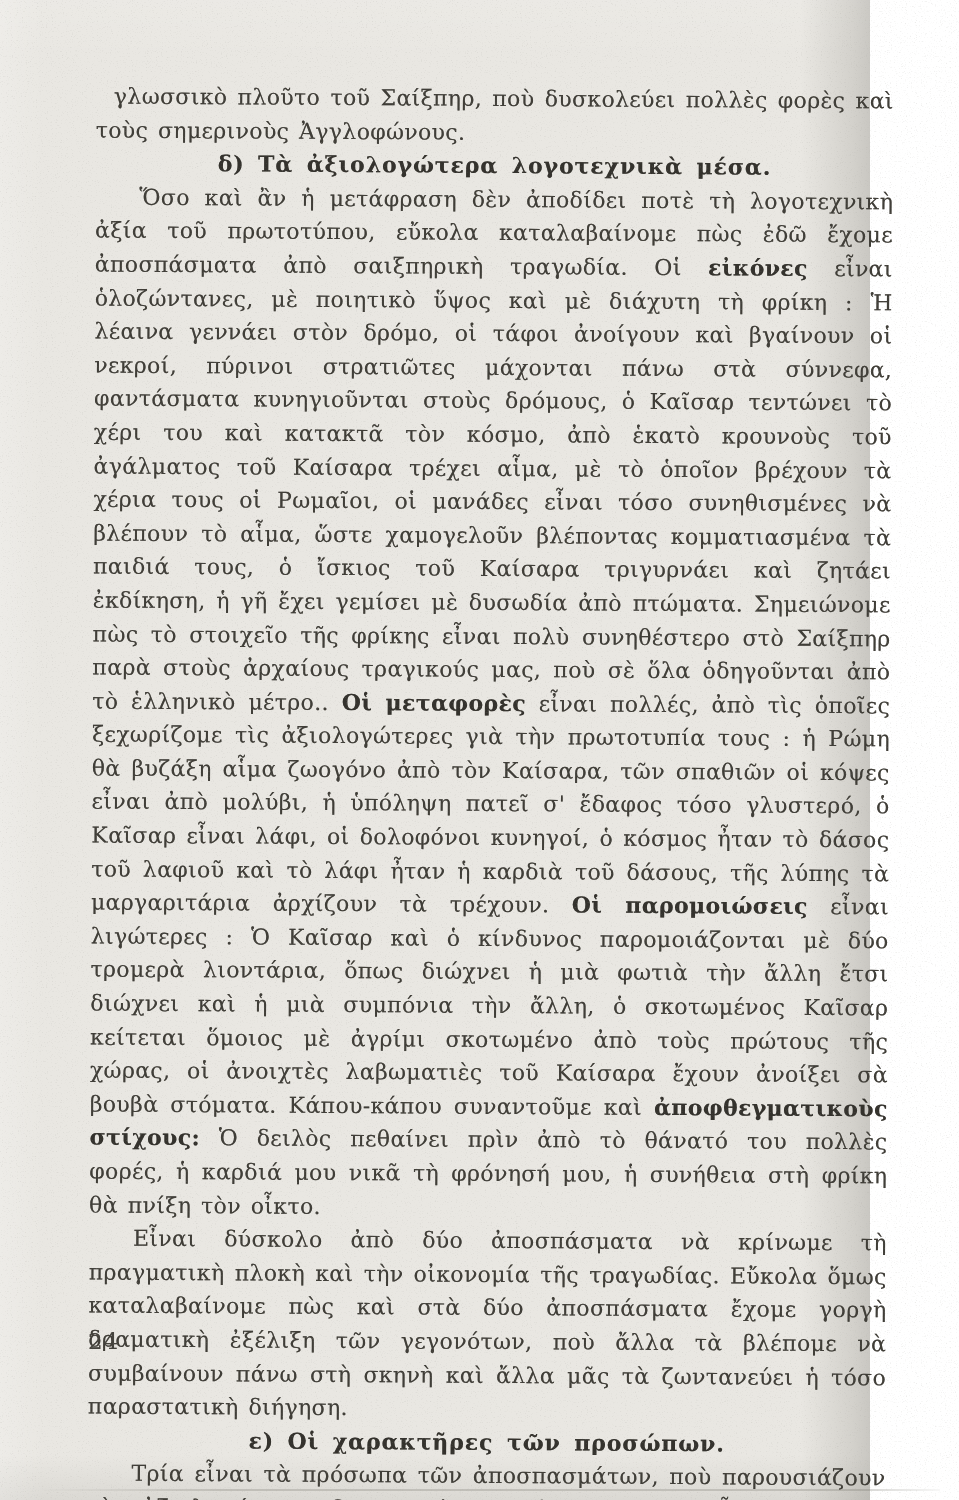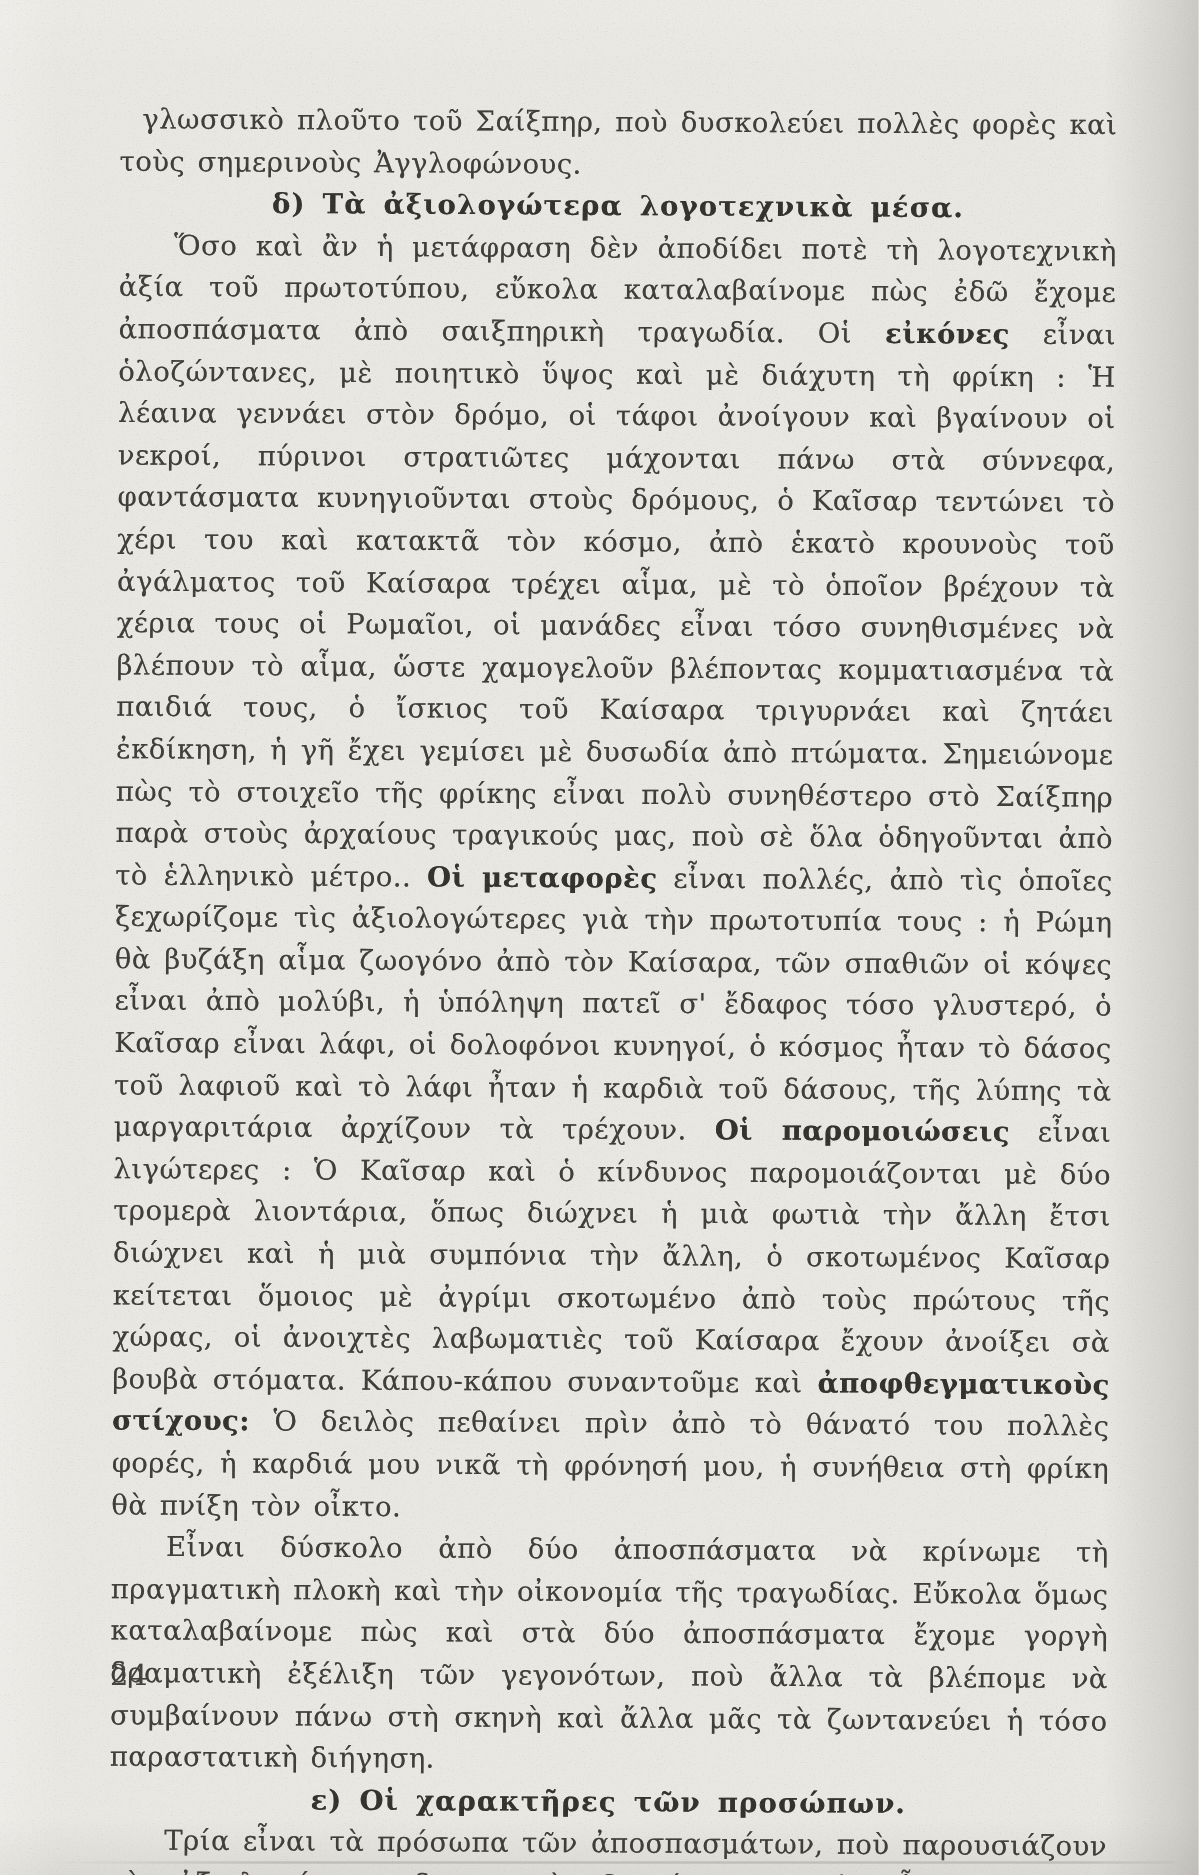--- a/index.html
+++ b/index.html
@@ -1,26 +1,27 @@
 <!DOCTYPE html>
 <html lang="el"><head>
 <meta charset="utf-8">
 <style>
   html, body { margin: 0; padding: 0; }
   body { width: 959px; height: 1500px; overflow: hidden; }
 
   .page {
     position: relative;
-    width: 959px;
+    width: 834px;
     height: 1500px;
     background:
       linear-gradient(to right, rgba(255,255,255,0.20) 0%, rgba(255,255,255,0) 5%, rgba(0,0,0,0) 92%, rgba(96,94,86,0.16) 98%, rgba(88,86,80,0.22) 100%),
       linear-gradient(to bottom, rgba(255,255,255,0.10) 0%, rgba(0,0,0,0) 4%, rgba(0,0,0,0) 97%, rgba(96,94,86,0.10) 100%),
       #e9e7e2;
     font-family: "DejaVu Serif", "DejaVu Sans", "Liberation Serif", serif;
+    padding-left: 36px;
   }
 
   .noise-overlay {
     position: absolute;
     top: 0; left: 0;
     width: 959px; height: 1500px;
     pointer-events: none;
     opacity: 0.55;
   }
 

